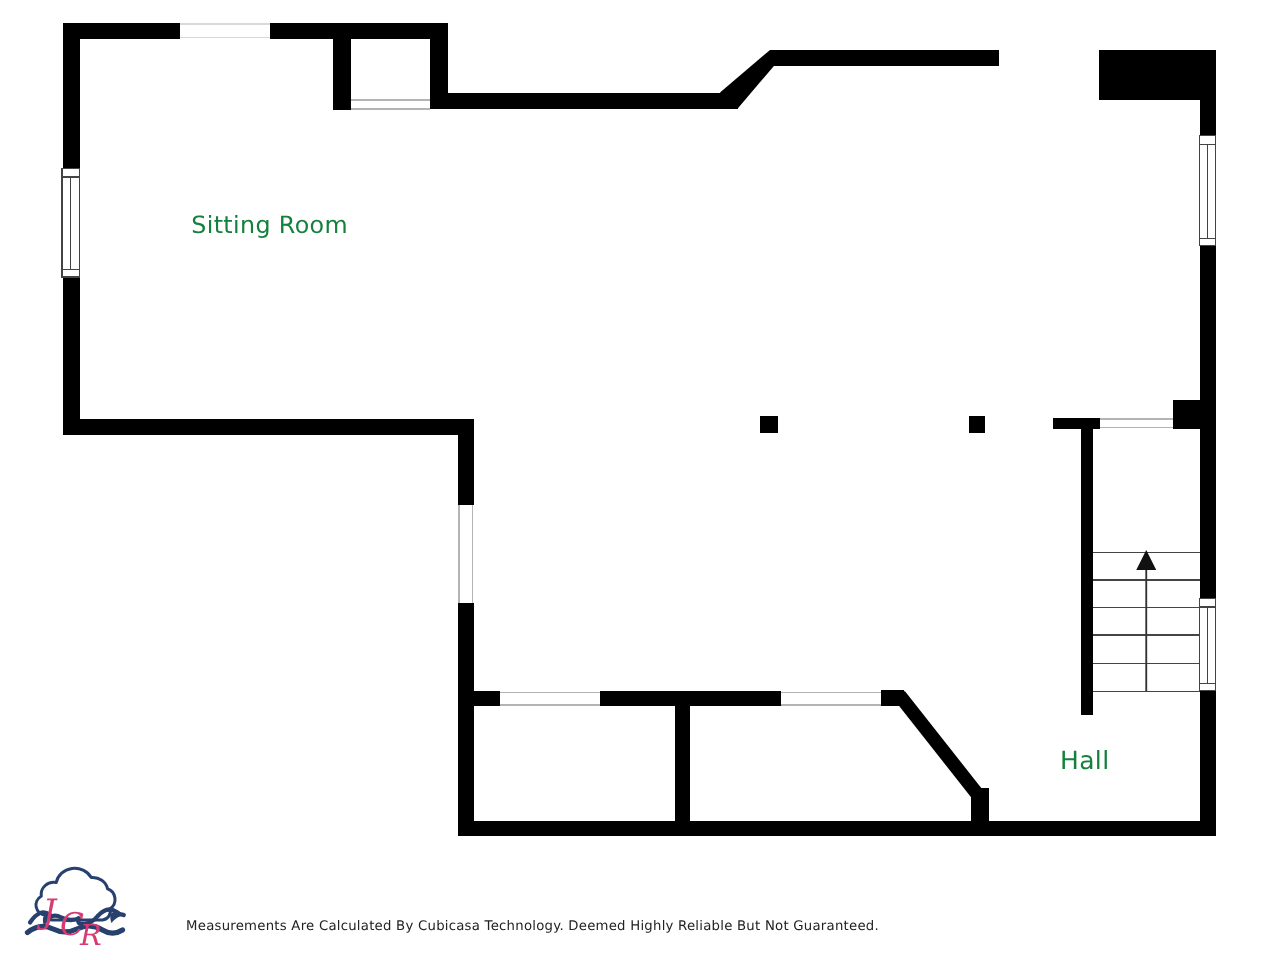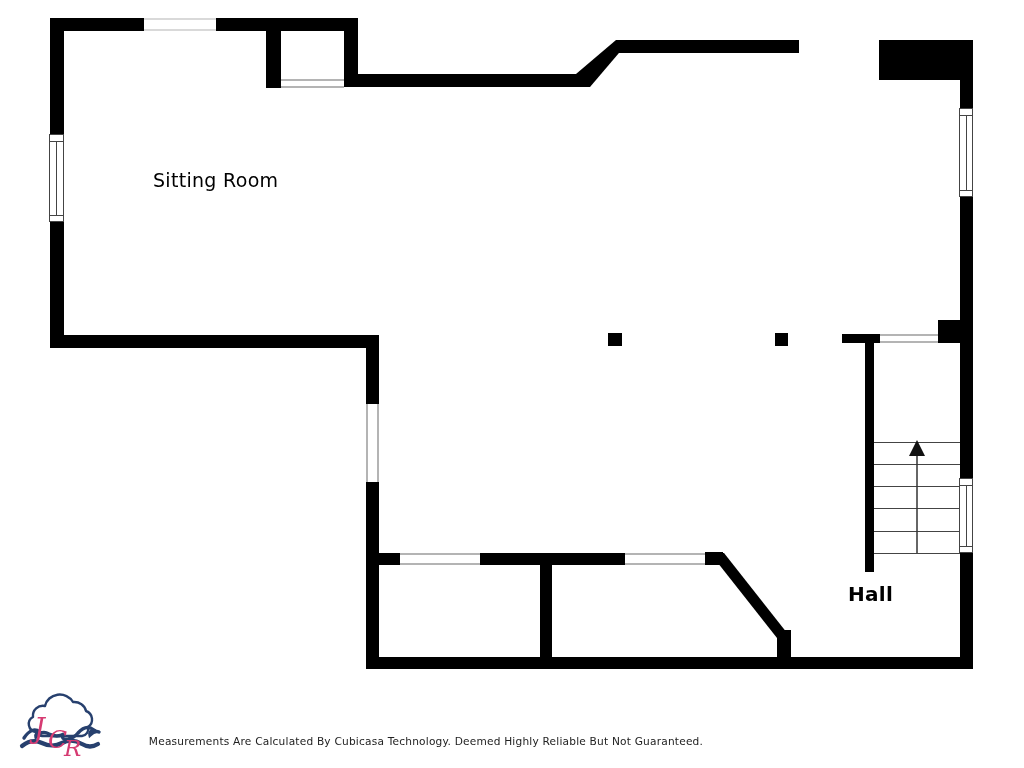--- a/index.html
+++ b/index.html
@@ -2,21 +2,21 @@
 <html><head>
 <meta charset="utf-8">
 <style>
   html,body{margin:0;padding:0;background:#ffffff;}
   .canvas{
     position:relative;width:1024px;height:768px;background:#ffffff;overflow:hidden;
     font-family:"DejaVu Sans","Liberation Sans",sans-serif;
   }
   .canvas svg{position:absolute;left:0;top:0;}
   .room-label{
-    position:absolute;color:#000000;font-size:19px;letter-spacing:0.3px;
+    position:absolute;color:#15803d;font-size:19px;letter-spacing:0.3px;
     white-space:nowrap;
   }
   .hall-label{font-size:20px;}
   .disclaimer{
     position:absolute;top:735px;left:0;width:852px;text-align:center;
     font-size:10.6px;color:#222;letter-spacing:0.2px;white-space:nowrap;
   }
 </style>
 </head>
 <body>
@@ -118,17 +118,17 @@
       <path d="M0,66 q10,-8 20,-3 q10,5 20,0 q10,-5 20,1 q8,5 16,0" fill="none" stroke="#27406e" stroke-width="4.2" stroke-linecap="round"></path>
       <text x="12" y="58" font-family="'DejaVu Serif','Liberation Serif',serif" font-style="italic" font-size="27" fill="#d63b72">J</text>
       <text x="26" y="68" font-family="'DejaVu Serif','Liberation Serif',serif" font-style="italic" font-size="25" fill="#d63b72">C</text>
       <text x="42" y="76" font-family="'DejaVu Serif','Liberation Serif',serif" font-style="italic" font-size="23" fill="#d63b72">R</text>
     </g>
   </svg>
 
   <div class="room-label" style="left:153px;top:169px;">Sitting Room</div>
 
 
-  <div class="room-label hall-label" style="left:848px;top:582px;font-weight:bold;">Hall</div>
+  <div class="room-label hall-label" style="left:848px;top:596px;">Hall</div>
 
   <div class="disclaimer">Measurements Are Calculated By Cubicasa Technology. Deemed Highly Reliable But Not Guaranteed.</div>
 
 </div>
 
 </body></html>

